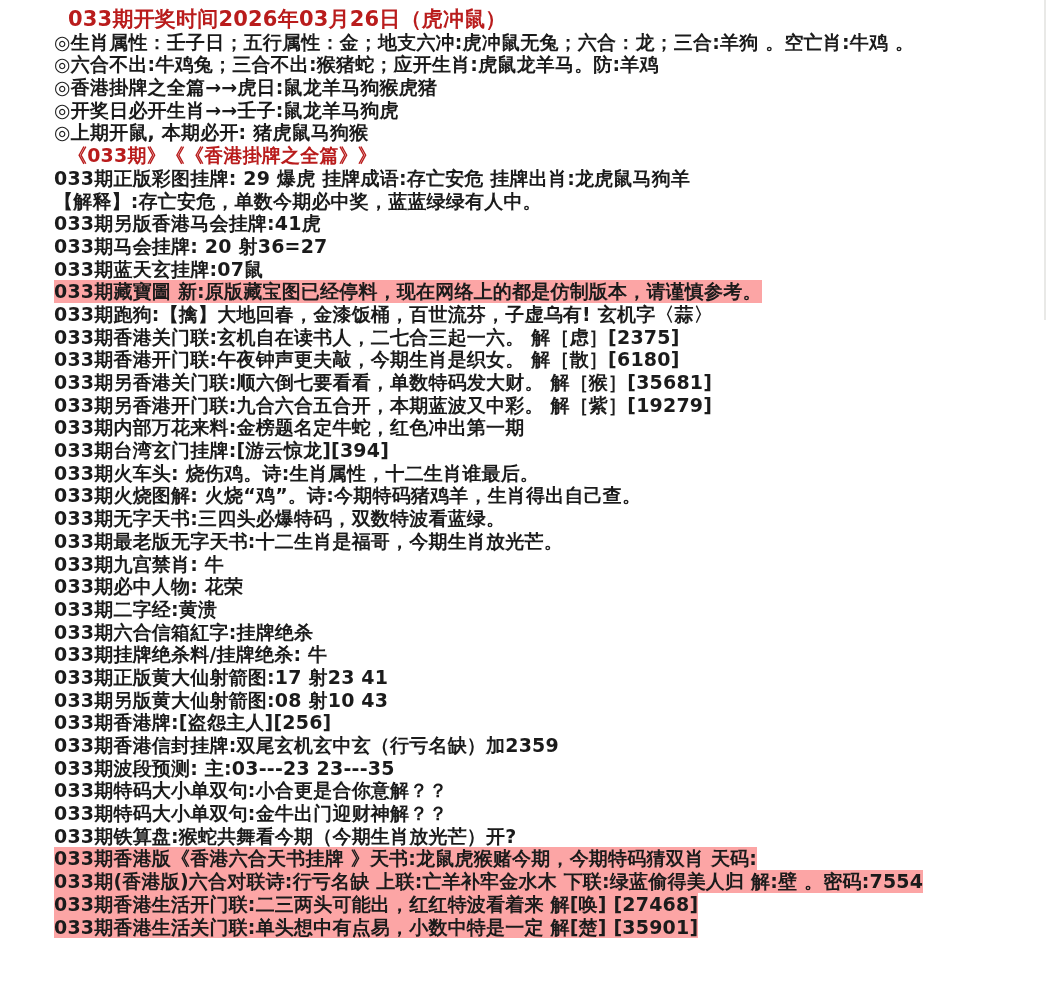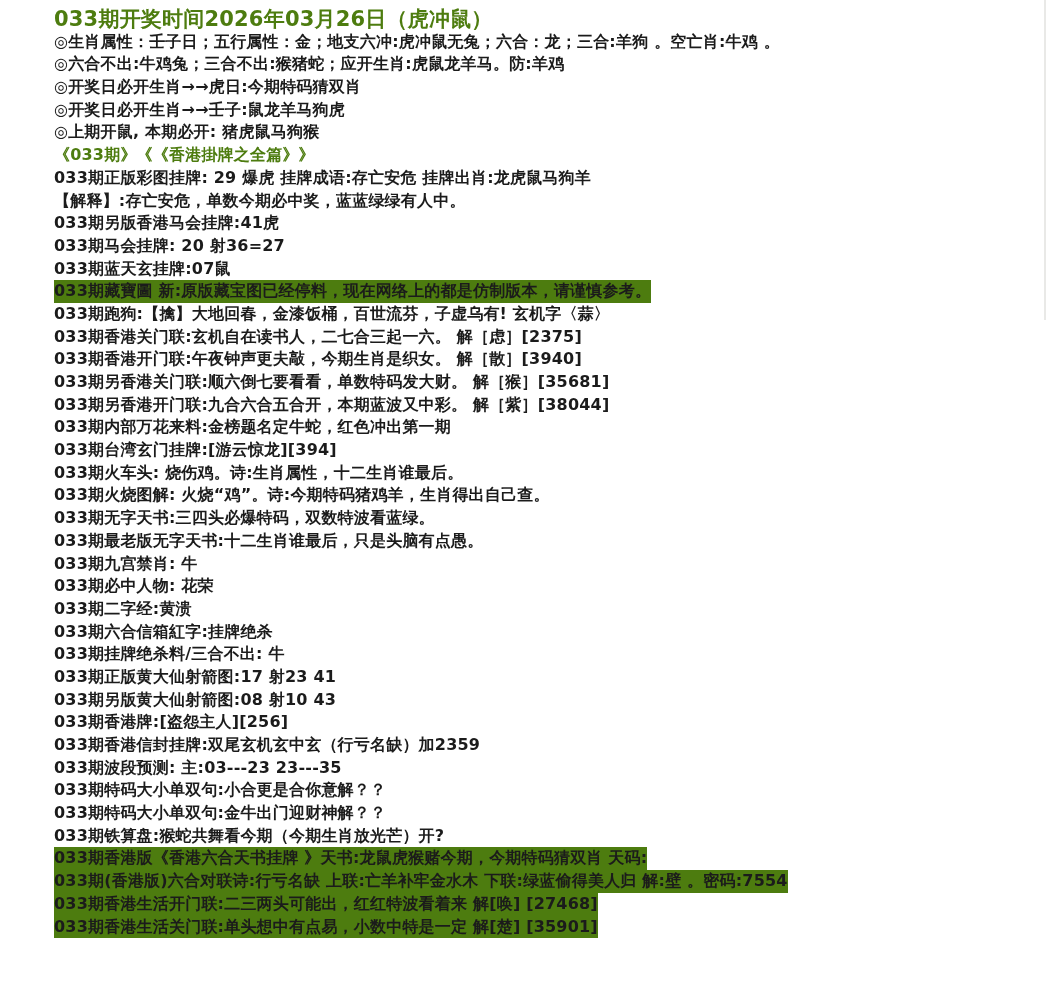--- a/index.html
+++ b/index.html
@@ -17,80 +17,81 @@
   .page {
     position: absolute;
     top: 8px;
     left: 54px;
     right: 0;
     color: #1b1b1b;
   }
   .line {
     height: 22.7px;
     line-height: 22.7px;
-    font-size: 16px;
+    font-size: 19px;
     font-weight: 700;
     letter-spacing: 0.2px;
     white-space: nowrap;
   }
   .line > span {
     display: inline-block;
     line-height: 22.7px;
   }
   .red {
-    color: #4d7c0f;
+    color: #b91c1c;
+    margin-left: 14px;
   }
   .title-line {
     font-size: 21px;
   }
   .shade > span {
-    background: #4d7c0f;
+    background: #fca5a5;
   }
   .edge-artifact {
     position: absolute;
     top: 0;
     right: 2px;
     width: 2px;
     height: 320px;
     background: #e9e9e7;
   }
 </style>
 </head>
 <body>
 
 <div class="page">
   <div class="line red title-line"><span>033期开奖时间2026年03月26日（虎冲鼠）</span></div>
   <div class="line"><span>◎生肖属性：壬子日；五行属性：金；地支六冲:虎冲鼠无兔；六合：龙；三合:羊狗 。空亡肖:牛鸡 。</span></div>
   <div class="line"><span>◎六合不出:牛鸡兔；三合不出:猴猪蛇；应开生肖:虎鼠龙羊马。防:羊鸡</span></div>
-  <div class="line"><span>◎开奖日必开生肖→→虎日:今期特码猜双肖</span></div>
+  <div class="line"><span>◎香港掛牌之全篇→→虎日:鼠龙羊马狗猴虎猪</span></div>
   <div class="line"><span>◎开奖日必开生肖→→壬子:鼠龙羊马狗虎</span></div>
   <div class="line"><span>◎上期开鼠, 本期必开: 猪虎鼠马狗猴</span></div>
   <div class="line red"><span>《033期》《《香港掛牌之全篇》》</span></div>
   <div class="line"><span>033期正版彩图挂牌: 29 爆虎  挂牌成语:存亡安危 挂牌出肖:龙虎鼠马狗羊</span></div>
   <div class="line"><span>【解释】:存亡安危，单数今期必中奖，蓝蓝绿绿有人中。</span></div>
   <div class="line"><span>033期另版香港马会挂牌:41虎</span></div>
   <div class="line"><span>033期马会挂牌: 20 射36=27</span></div>
   <div class="line"><span>033期蓝天玄挂牌:07鼠</span></div>
   <div class="line shade"><span>033期藏寶圖 新:原版藏宝图已经停料，现在网络上的都是仿制版本，请谨慎参考。</span></div>
   <div class="line"><span>033期跑狗:【擒】大地回春，金漆饭桶，百世流芬，子虚乌有! 玄机字〈蒜〉</span></div>
   <div class="line"><span>033期香港关门联:玄机自在读书人，二七合三起一六。 解［虑］[2375]</span></div>
-  <div class="line"><span>033期香港开门联:午夜钟声更夫敲，今期生肖是织女。 解［散］[3940]</span></div>
+  <div class="line"><span>033期香港开门联:午夜钟声更夫敲，今期生肖是织女。 解［散］[6180]</span></div>
   <div class="line"><span>033期另香港关门联:顺六倒七要看看，单数特码发大财。 解［猴］[35681]</span></div>
-  <div class="line"><span>033期另香港开门联:九合六合五合开，本期蓝波又中彩。 解［紫］[38044]</span></div>
+  <div class="line"><span>033期另香港开门联:九合六合五合开，本期蓝波又中彩。 解［紫］[19279]</span></div>
   <div class="line"><span>033期内部万花来料:金榜题名定牛蛇，红色冲出第一期</span></div>
   <div class="line"><span>033期台湾玄门挂牌:[游云惊龙][394]</span></div>
   <div class="line"><span>033期火车头: 烧伤鸡。诗:生肖属性，十二生肖谁最后。</span></div>
   <div class="line"><span>033期火烧图解: 火烧“鸡”。诗:今期特码猪鸡羊，生肖得出自己查。</span></div>
   <div class="line"><span>033期无字天书:三四头必爆特码，双数特波看蓝绿。</span></div>
-  <div class="line"><span>033期最老版无字天书:十二生肖谁最后，只是头脑有点愚。</span></div>
+  <div class="line"><span>033期最老版无字天书:十二生肖是福哥，今期生肖放光芒。</span></div>
   <div class="line"><span>033期九宫禁肖: 牛</span></div>
   <div class="line"><span>033期必中人物: 花荣</span></div>
   <div class="line"><span>033期二字经:黄溃</span></div>
   <div class="line"><span>033期六合信箱紅字:挂牌绝杀</span></div>
-  <div class="line"><span>033期挂牌绝杀料/三合不出: 牛</span></div>
+  <div class="line"><span>033期挂牌绝杀料/挂牌绝杀: 牛</span></div>
   <div class="line"><span>033期正版黄大仙射箭图:17 射23 41</span></div>
   <div class="line"><span>033期另版黄大仙射箭图:08 射10 43</span></div>
   <div class="line"><span>033期香港牌:[盗怨主人][256]</span></div>
   <div class="line"><span>033期香港信封挂牌:双尾玄机玄中玄（行亏名缺）加2359</span></div>
   <div class="line"><span>033期波段预测: 主:03---23 23---35</span></div>
   <div class="line"><span>033期特码大小单双句:小合更是合你意解？？</span></div>
   <div class="line"><span>033期特码大小单双句:金牛出门迎财神解？？</span></div>
   <div class="line"><span>033期铁算盘:猴蛇共舞看今期（今期生肖放光芒）开?</span></div>
   <div class="line shade"><span>033期香港版《香港六合天书挂牌 》天书:龙鼠虎猴赌今期，今期特码猜双肖 天码:</span></div>
   <div class="line shade"><span>033期(香港版)六合对联诗:行亏名缺 上联:亡羊补牢金水木 下联:绿蓝偷得美人归 解:壁 。密码:7554</span></div>

